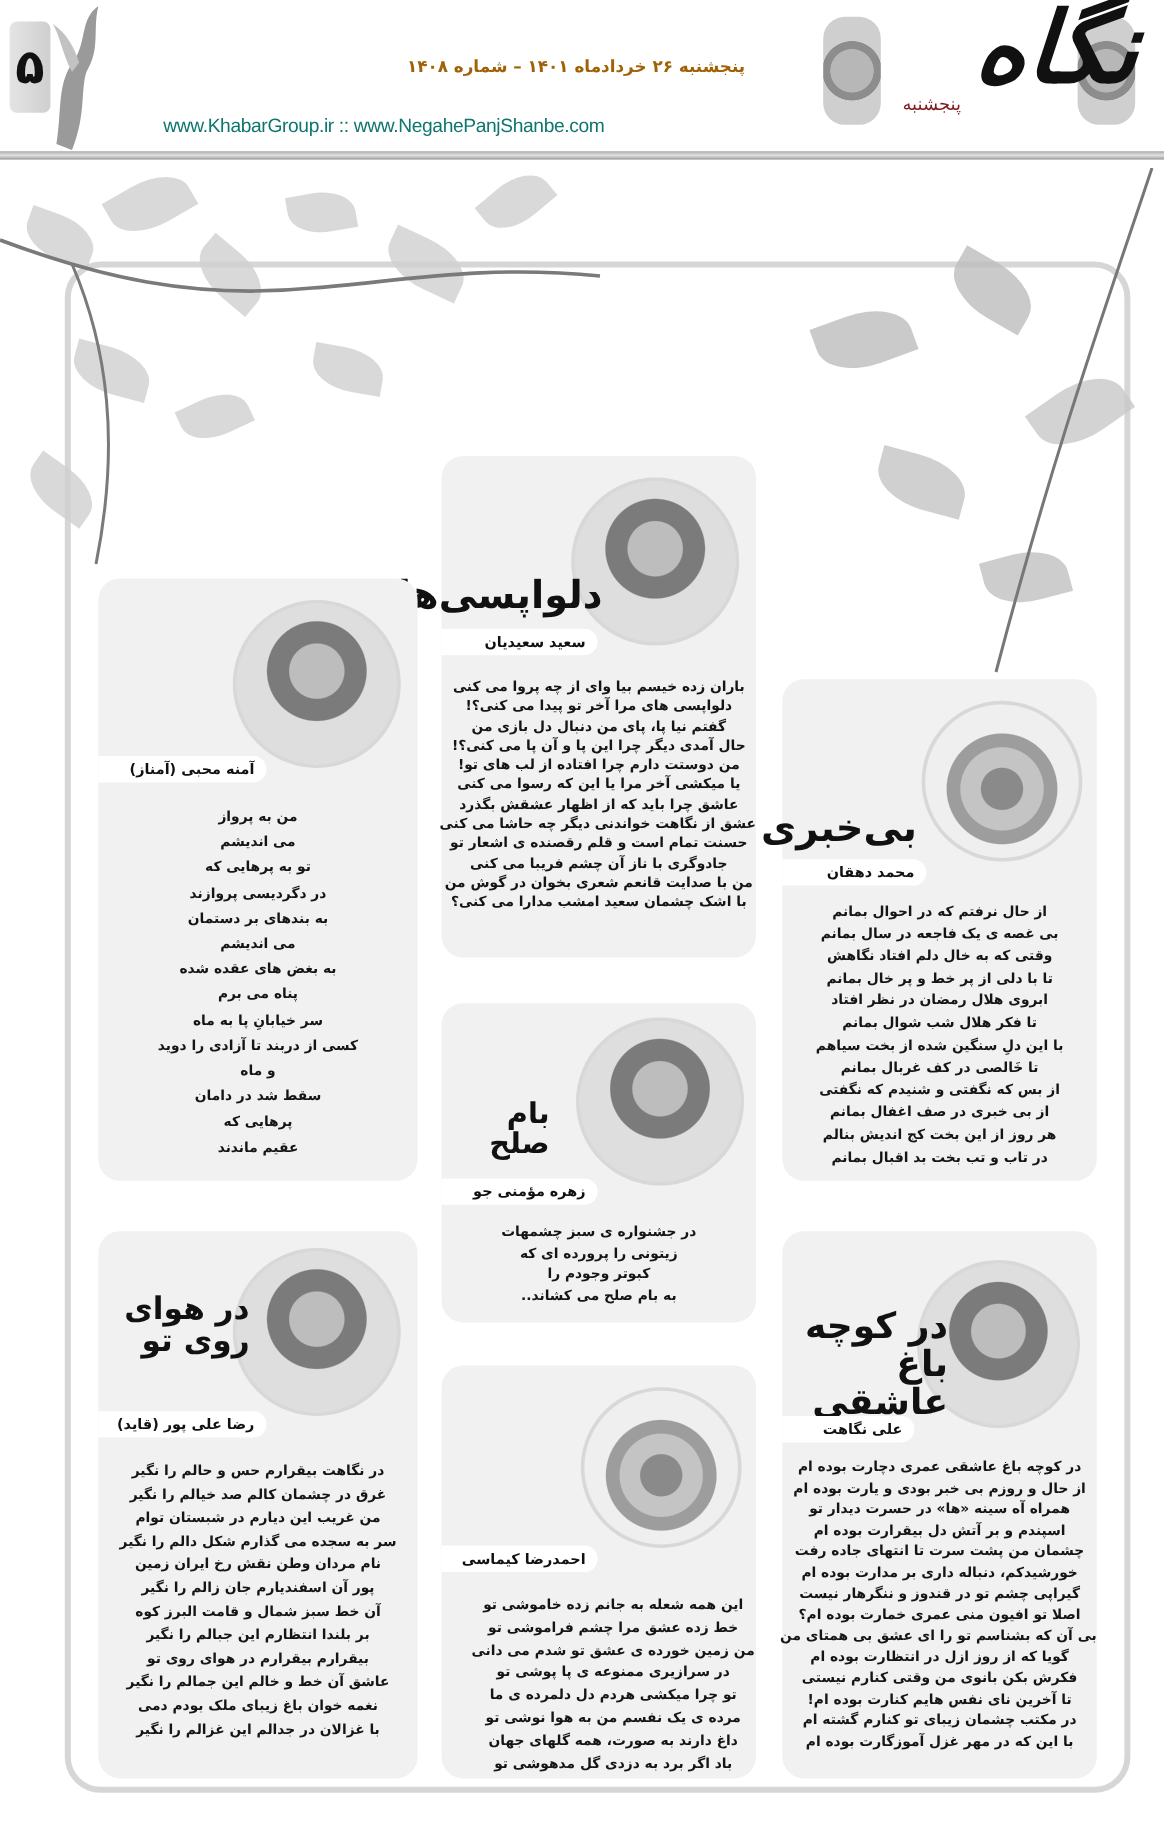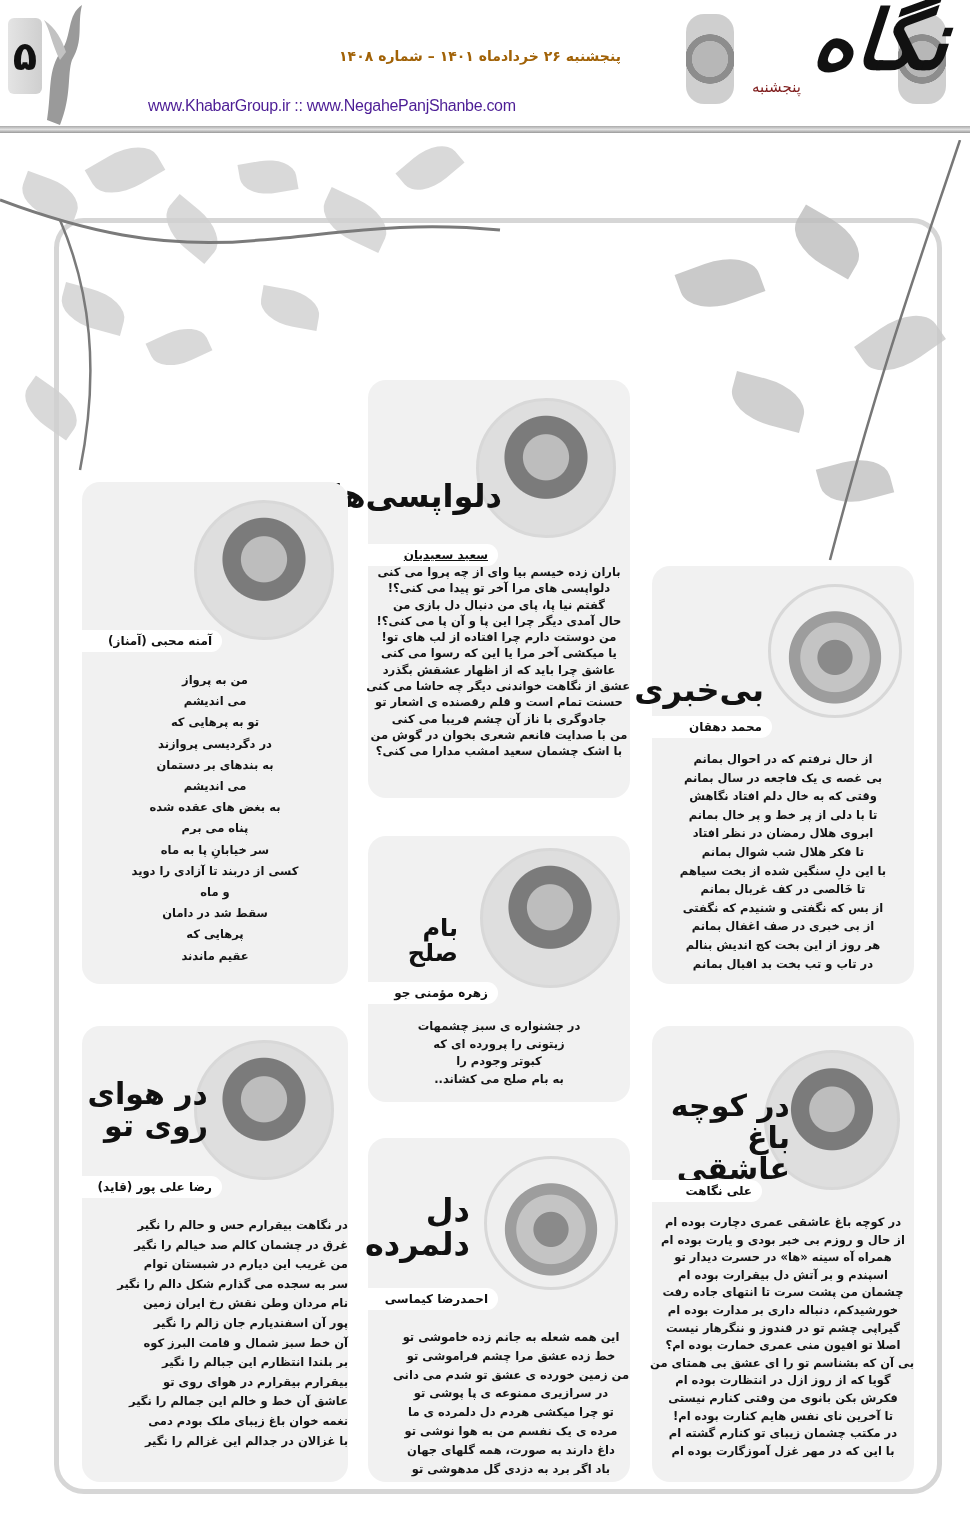--- a/index.html
+++ b/index.html
@@ -2,21 +2,21 @@
 <html><head>
 <meta charset="utf-8">
 <style>
   * { box-sizing: border-box; margin: 0; padding: 0; }
   body { width: 970px; height: 1519px; background: #ffffff; position: relative; overflow: hidden; font-family: "DejaVu Sans", sans-serif; }
   .header { position: absolute; left: 0; top: 0; width: 970px; height: 130px; }
   .page-num-box { position: absolute; left: 8px; top: 18px; width: 34px; height: 76px; border-radius: 6px; background: linear-gradient(90deg,#e4e4e4,#cfcfcf); display:flex; align-items:center; justify-content:center; }
   .page-num { font-family: "DejaVu Sans", sans-serif; font-weight: 900; font-size: 40px; color: #111; }
   .phoenix { position: absolute; left: 42px; top: 0; width: 45px; height: 128px; }
   .dateline { position: absolute; left: 330px; top: 48px; width: 300px; text-align: center; direction: rtl; font-weight: 700; font-size: 14px; color: #a16207; }
-  .urls { position: absolute; left: 148px; top: 97px; font-family: "Liberation Sans", sans-serif; font-size: 16px; color: #4c1d95; letter-spacing: -0.3px; }
+  .urls { position: absolute; left: 136px; top: 97px; font-family: "Liberation Sans", sans-serif; font-size: 16px; color: #0f766e; letter-spacing: -0.3px; }
   .logo-text { position: absolute; left: 820px; top: -8px; font-family: "DejaVu Serif", serif; font-size: 82px; font-weight: 700; color: #111; transform: skewX(-18deg); }
   .logo-sub { position: absolute; left: 752px; top: 78px; font-size: 15px; color: #7f1d1d; direction: rtl; }
   .orn { position: absolute; top: 14px; width: 48px; height: 90px; border-radius: 18px; background: radial-gradient(circle, #b7b7b7 0 35%, #8d8d8d 36% 48%, #cfcfcf 49% 100%); }
   .rule { position: absolute; left: 0; top: 126px; width: 970px; height: 7px; background: linear-gradient(180deg,#aaa,#e0e0e0 50%,#999); }
 
   .frame { position: absolute; left: 54px; top: 218px; width: 888px; height: 1276px; border: 5px solid #d6d6d6; border-radius: 30px; background: #fff; }
   .leaves { position: absolute; pointer-events: none; }
   .leaf { position: absolute; border-radius: 0 60% 0 60%; background: #cfcfcf; opacity: 0.8; }
 
   .card { position: absolute; background: #f1f1f1; border-radius: 18px; }
@@ -72,21 +72,21 @@
   <div class="leaf" style="left:90px;top:240px;width:76px;height:44px;transform:rotate(15deg);background:#c4c4c4;"></div>
   <div class="leaf" style="left:180px;top:320px;width:70px;height:42px;transform:rotate(-15deg);background:#c0c0c0;"></div>
   <svg style="position:absolute;left:0;top:0;" width="330" height="440">
       <path d="M320 0 C280 120 240 230 190 420" stroke="#777" stroke-width="2.5" fill="none"></path>
     </svg>
 </div>
 
 <div class="card" style="left:368px;top:380px;width:262px;height:418px;">
   <div class="photo" style="left:108px;top:18px;width:140px;height:140px;"></div>
   <div class="title" style="right:128px;top:100px;font-size:32px;">دلواپسی‌ها</div>
-  <div class="author" style="left:0;top:164px;width:130px;text-decoration:underline;">سعید سعیدیان</div>
+  <div class="author" style="left:0;top:144px;width:130px;">سعید سعیدیان</div>
   <div class="poem" style="left:0;width:262px;top:184px;line-height:16.3px;">
     <div>باران زده خیسم بیا وای از چه پروا می کنی</div>
       <div>دلواپسی های مرا آخر تو پیدا می کنی؟!</div>
       <div>گفتم نیا پا، پای من دنبال دل بازی من</div>
       <div>حال آمدی دیگر چرا این پا و آن پا می کنی؟!</div>
       <div>من دوستت دارم چرا افتاده از لب های تو!</div>
       <div>یا میکشی آخر مرا یا این که رسوا می کنی</div>
       <div>عاشق چرا باید که از اظهار عشقش بگذرد</div>
       <div>عشق از نگاهت خواندنی دیگر چه حاشا می کنی</div>
       <div>حسنت تمام است و قلم رقصنده ی اشعار تو</div>
@@ -147,47 +147,43 @@
   <div class="poem" style="left:0;width:262px;top:182px;line-height:17.5px;">
     <div>در جشنواره ی سبز چشمهات</div>
       <div>زیتونی را پرورده ای که</div>
       <div>کبوتر وجودم را</div>
       <div>به بام صلح می کشاند..</div>
   </div>
 </div>
 
 <div class="card" style="left:82px;top:1026px;width:266px;height:456px;">
   <div class="photo" style="left:112px;top:14px;width:140px;height:140px;"></div>
-  <div class="title" style="right:140px;top:52px;font-size:30px;">
+  <div class="title" style="right:140px;top:52px;font-size:26px;">
     <div>در هوای</div>
       <div>روی تو</div>
   </div>
   <div class="author" style="left:0;top:150px;width:140px;">رضا علی پور (قاید)</div>
-  <div class="poem" style="left:0;width:266px;top:190px;line-height:19.6px;text-align:right;">
+  <div class="poem" style="left:0;width:266px;top:190px;line-height:19.6px;">
     <div>در نگاهت بیقرارم حس و حالم را نگیر</div>
       <div>غرق در چشمان کالم صد خیالم را نگیر</div>
       <div>من غریب این دیارم در شبستان توام</div>
       <div>سر به سجده می گذارم شکل دالم را نگیر</div>
       <div>نام مردان وطن نقش رخ ایران زمین</div>
       <div>پور آن اسفندیارم جان زالم را نگیر</div>
       <div>آن خط سبز شمال و قامت البرز کوه</div>
       <div>بر بلندا انتظارم این جبالم را نگیر</div>
       <div>بیقرارم بیقرارم در هوای روی تو</div>
       <div>عاشق آن خط و خالم این جمالم را نگیر</div>
       <div>نغمه خوان باغ زیبای ملک بودم دمی</div>
       <div>با غزالان در جدالم این غزالم را نگیر</div>
   </div>
 </div>
 
 <div class="card" style="left:368px;top:1138px;width:262px;height:344px;">
   <div class="photo flower" style="left:116px;top:18px;width:134px;height:134px;"></div>
-  <div class="title" style="right:160px;top:56px;font-size:32px;">
-    <div>دل</div>
-      <div>دلمرده</div>
-  </div>
   <div class="author" style="left:0;top:150px;width:130px;">احمدرضا کیماسی</div>
   <div class="poem" style="left:0;width:262px;top:190px;line-height:18.8px;padding-left:24px;">
     <div>این همه شعله به جانم زده خاموشی تو</div>
       <div>خط زده عشق مرا چشم فراموشی تو</div>
       <div>من زمین خورده ی عشق تو شدم می دانی</div>
       <div>در سرازیری ممنوعه ی پا پوشی تو</div>
       <div>تو چرا میکشی هردم دل دلمرده ی ما</div>
       <div>مرده ی یک نفسم من به هوا نوشی تو</div>
       <div>داغ دارند به صورت، همه گلهای جهان</div>
       <div>باد اگر برد به دزدی گل مدهوشی تو</div>

